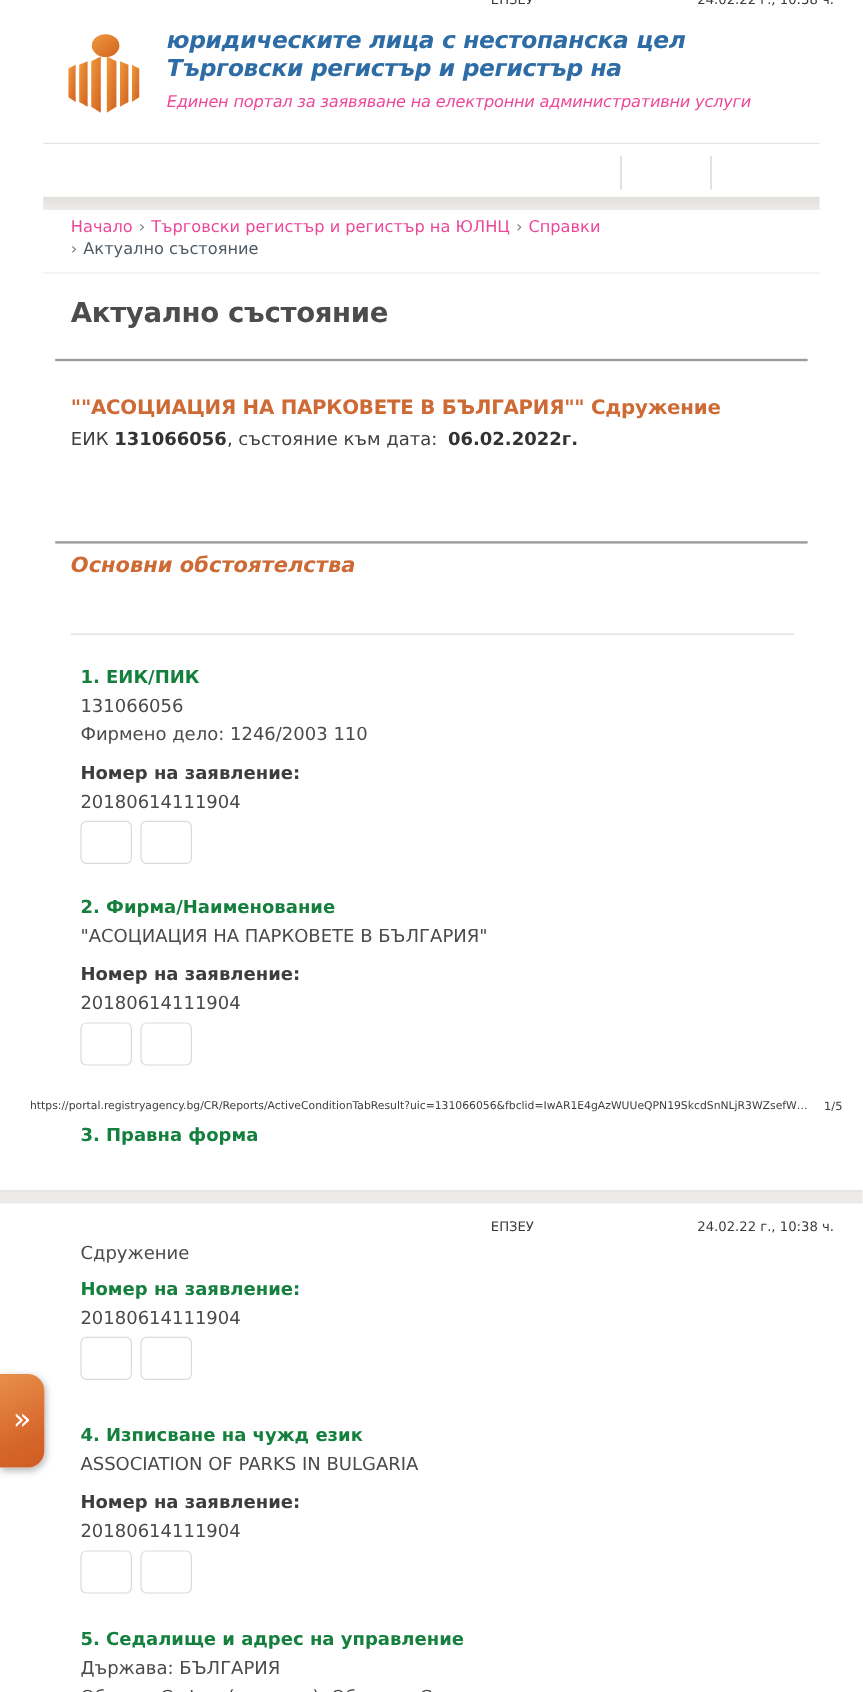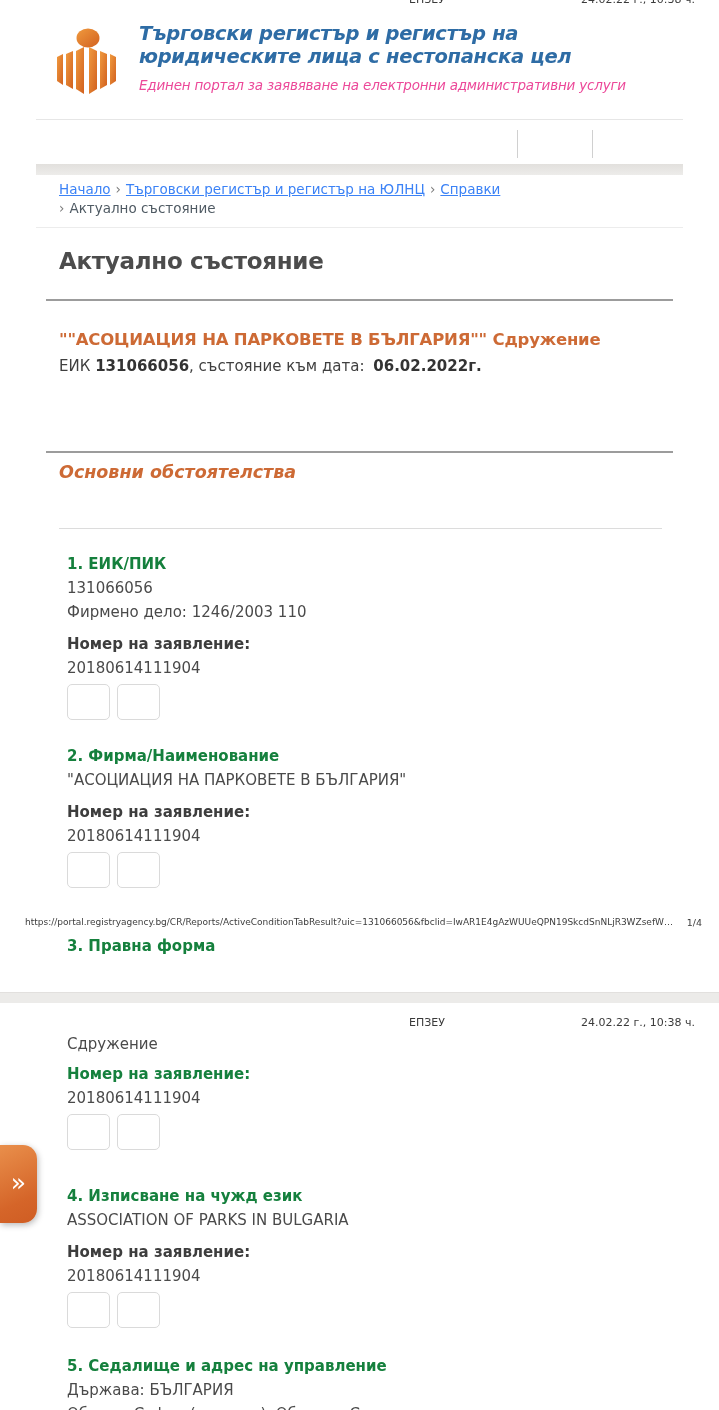--- a/index.html
+++ b/index.html
@@ -21,21 +21,21 @@
   .site-title{font-size:19.5px;line-height:23px;font-weight:bold;font-style:italic;color:#2e6ca5;letter-spacing:-0.3px;}
   .site-subtitle{margin-top:9px;font-size:13.5px;font-style:italic;color:#ec4899;letter-spacing:-0.2px;}
   .nav-top-border{position:absolute;top:119px;left:36px;width:647px;height:1px;background:#e6e6e6;}
   .nav-bar{position:absolute;top:120px;left:36px;width:647px;height:43px;background:#fff;}
   .nav-sep{position:absolute;top:10px;width:1px;height:28px;background:#d0d0d0;}
   .nav-sep1{left:481px;}
   .nav-sep2{left:556px;}
   .shadow-band{position:absolute;top:164px;left:36px;width:647px;height:11px;background:linear-gradient(#e2e0dd,#edecea);}
   
   .breadcrumb{position:absolute;top:180px;left:59px;font-size:13.5px;line-height:19px;color:#5f6f7b;}
-  .bc-link{color:#3b82f6;text-decoration:underline;cursor:pointer;}
+  .bc-link{color:#ec4899;cursor:pointer;}
   .bc-sep{color:#7a7a7a;margin:0 5px;}
   .bc-current{color:#4f5a63;}
   .page-divider{position:absolute;top:227px;left:36px;width:647px;height:1px;background:#ececec;}
   
   .report-title{position:absolute;top:248px;left:59px;font-size:23px;font-weight:bold;color:#4c4c4c;letter-spacing:-0.3px;}
   .hr-strong{position:absolute;left:46px;width:627px;height:2px;background:#9c9c9c;}
   .hr1{top:299px;}
   .hr2{top:451px;}
   .company-heading{position:absolute;top:330px;left:59px;font-size:16.5px;font-weight:bold;color:#cd6a35;letter-spacing:-0.2px;}
   .eik-line{position:absolute;top:357px;left:59px;font-size:15px;color:#3f3f3f;}
@@ -88,22 +88,22 @@
       <path d="M11,26 L18,23 L18,61 L11,57 Z" fill="url(#lg)"></path>
       <path d="M21,23 L29,19 L29,66 L21,61 Z" fill="url(#lg)"></path>
       <path d="M34,19 L42,23 L42,61 L34,66 Z" fill="url(#lg)"></path>
       <path d="M45,23 L52,26 L52,57 L45,61 Z" fill="url(#lg)"></path>
       <path d="M55,26 L61,29 L61,53 L55,57 Z" fill="url(#lg)"></path>
     </svg>
   </div>
 
   <div class="title-block">
     <div class="site-title">
+      <div>юридическите лица с нестопанска цел</div>
       <div>Търговски регистър и регистър на</div>
-      <div>юридическите лица с нестопанска цел</div>
     </div>
     <div class="site-subtitle">Единен портал за заявяване на електронни административни услуги</div>
   </div>
 
   <div class="nav-top-border"></div>
   <div class="nav-bar">
     <div class="nav-sep nav-sep1"></div>
     <div class="nav-sep nav-sep2"></div>
   </div>
   <div class="shadow-band"></div>
@@ -151,21 +151,21 @@
       <div class="box"></div>
     </div>
   </section>
 
   <section class="field f3t">
     <div class="f-title">3. Правна форма</div>
   </section>
 
   <div class="print-footer">
     <span>https://portal.registryagency.bg/CR/Reports/ActiveConditionTabResult?uic=131066056&amp;fbclid=IwAR1E4gAzWUUeQPN19SkcdSnNLjR3WZsefW…</span>
-    <span class="pf-page">1/4</span>
+    <span class="pf-page">1/5</span>
   </div>
 
   <div class="page-break"></div>
 
   <div class="print-header ph2">
     <span>24.02.22 г., 10:38 ч.</span>
     <span class="ph-title">ЕПЗЕУ</span>
   </div>
 
   <section class="field f3v">

